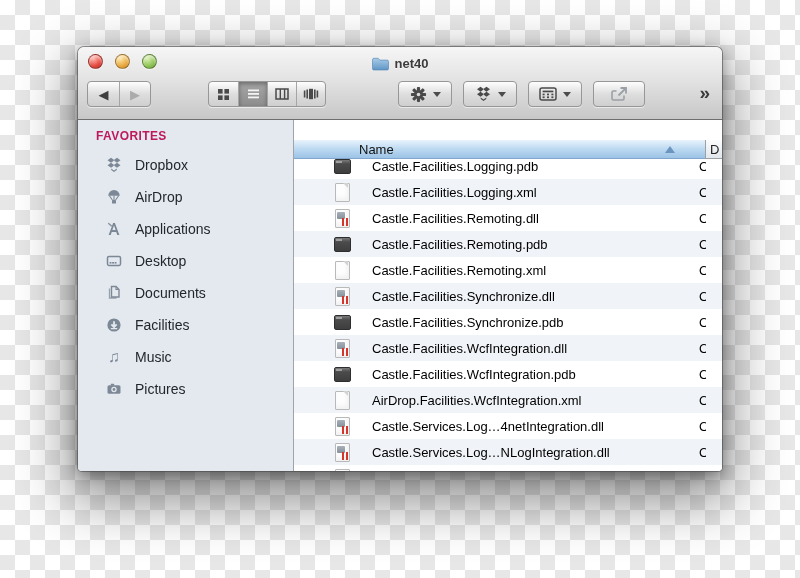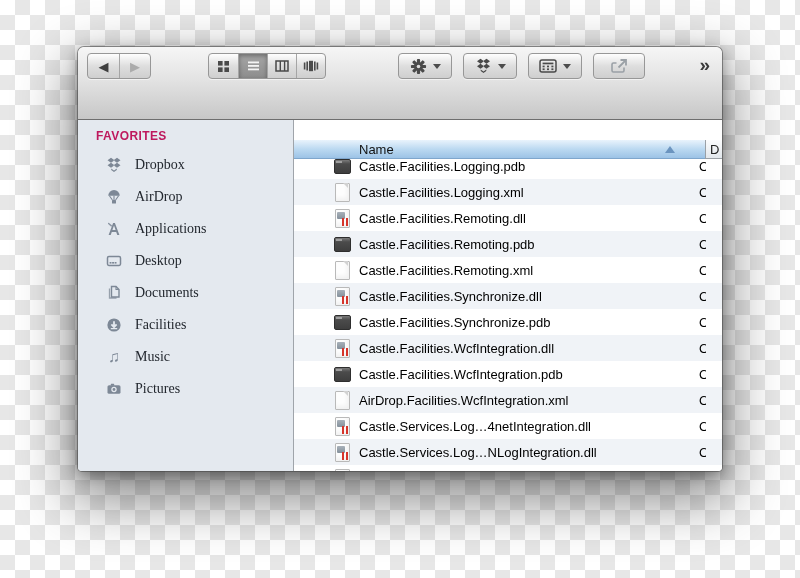--- a/index.html
+++ b/index.html
@@ -66,21 +66,21 @@
   .glyph{ color:#4a4a4a; display:flex; align-items:center; justify-content:center; }
   .seg.selected .glyph{ color:#f4f4f4; }
 
   
   .content{ display:flex; height:351px; }
   .sidebar{
     width:216px; background:#e4e9ef; border-right:1px solid #9fa4aa;
     padding-top:9px; flex-shrink:0;
   }
   .fav-label{ padding-left:18px; font-size:12px; font-weight:700; color:#be185d; letter-spacing:.4px; margin-bottom:6px; }
-  .side-item{ height:32px; display:flex; align-items:center; padding-left:26px; gap:11px; color:#22272e; font-size:14px;font-family:Liberation Serif, serif; }
+  .side-item{ height:32px; display:flex; align-items:center; padding-left:26px; gap:11px; color:#22272e; font-size:14px; }
   .side-icon{ width:20px; display:flex; justify-content:center; color:#7d8896; font-size:16px; line-height:1; }
 
   .main{ flex:1; display:flex; flex-direction:column; min-width:0; }
   .list-header{ height:19px; display:flex; flex-shrink:0; font-size:13px;margin-top:20px; }
   .hdr-name{
     flex:1; position:relative; display:flex; align-items:center;
     background:linear-gradient(#e9f3fc,#bcd9f1 50%,#9cc3e6);
     border-bottom:1px solid #7fa6cc;
     color:#111; padding-left:65px;
   }
@@ -88,21 +88,21 @@
     border-left:5px solid transparent; border-right:5px solid transparent; border-bottom:7px solid #6b94bf; }
   .hdr-date{
     width:17px; background:linear-gradient(#fbfcfd,#e2e7ec);
     border-left:1px solid #9aa0a6; border-bottom:1px solid #9aa0a6;
     color:#222; display:flex; align-items:center; padding-left:4px; overflow:hidden;
   }
   .rows-viewport{ flex:1; overflow:hidden; position:relative; background:#fff; }
   .rows{ margin-top:-6px; }
   .row{ height:26px; display:flex; align-items:center; padding-left:39px; position:relative; font-size:13px; color:#000; }
   .row:nth-child(even){ background:#f0f3f7; }
-  .row-name{ margin-left:9px; white-space:nowrap; }
+  .row-name{ margin-left:22px; white-space:nowrap; }
   .row-date{ position:absolute; right:16px; width:7px; overflow:hidden; color:#000; }
 
   
   .ficon{ width:17px; height:18px; position:relative; flex-shrink:0; }
   .ficon.xml::before, .ficon.dll::before{
     content:""; position:absolute; left:2px; top:0; width:13px; height:17px;
     background:#fdfdfd; border:1px solid #b9b9b9; border-radius:1px;
     box-shadow:inset -2px -3px 4px rgba(0,0,0,.05);
   }
   .ficon.xml::after{
@@ -125,20 +125,41 @@
   }
 
   svg{ display:block; }
 </style>
 </head>
 <body>
 
 <div class="window">
 
   <div class="chrome">
+    <div class="titlebar">
+      <div class="traffic">
+        <span class="light red"></span>
+        <span class="light yellow"></span>
+        <span class="light green"></span>
+      </div>
+      <div class="title-wrap">
+        <span>
+          <svg width="17" height="14" viewBox="0 0 17 14">
+            <defs>
+                <linearGradient id="fg" x1="0" y1="0" x2="0" y2="1">
+              <stop offset="0" stop-color="#a9cce8"></stop>
+                  <stop offset="1" stop-color="#5f95c6"></stop>
+            </linearGradient>
+              </defs>
+            <path d="M.5 2.6C.5 1.9 1.1 1.3 1.8 1.3h4.4l1.6 1.8h7.4c.7 0 1.3.6 1.3 1.3v7.3c0 .7-.6 1.3-1.3 1.3H1.8c-.7 0-1.3-.6-1.3-1.3z" fill="url(#fg)" stroke="#4d7faf" stroke-width=".6"></path>
+          </svg>
+        </span>
+        <span class="title-text">net40</span>
+      </div>
+    </div>
 
     <div class="toolbar">
       <div class="seg-group nav-group">
         <div class="seg">
           <span class="arrow back">◀</span>
         </div>
         <div class="seg">
           <span class="arrow fwd">▶</span>
         </div>
       </div>

